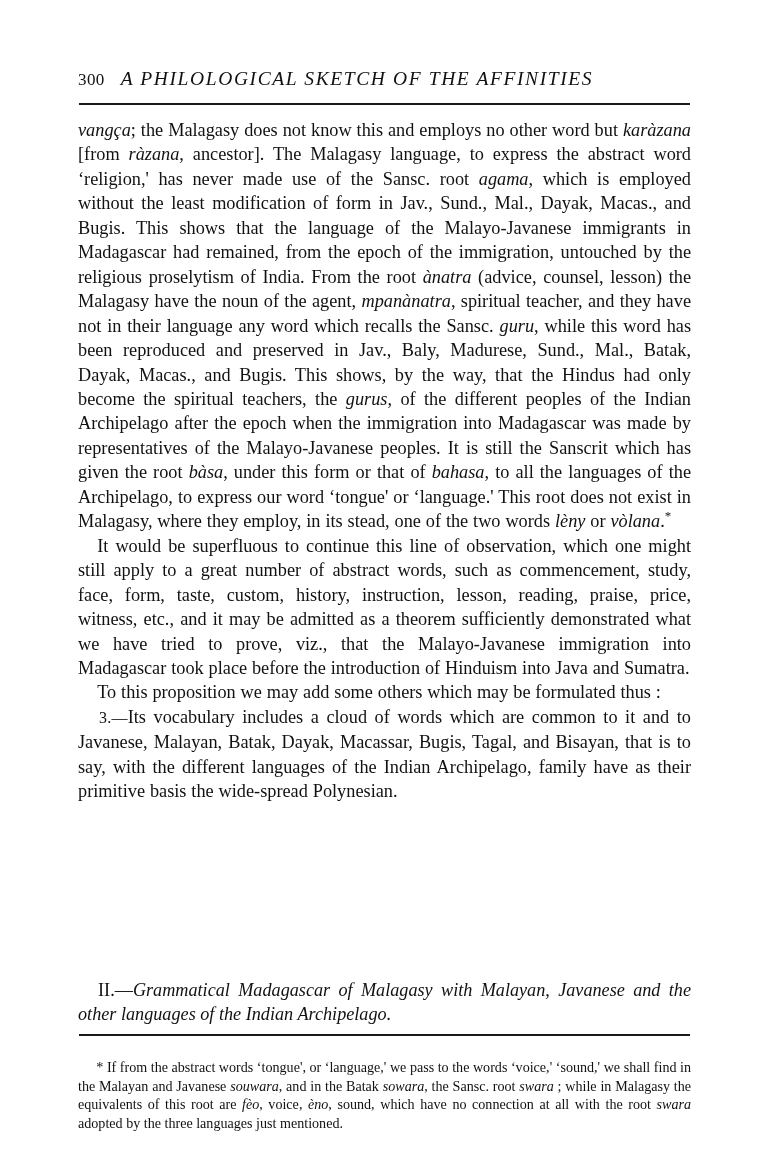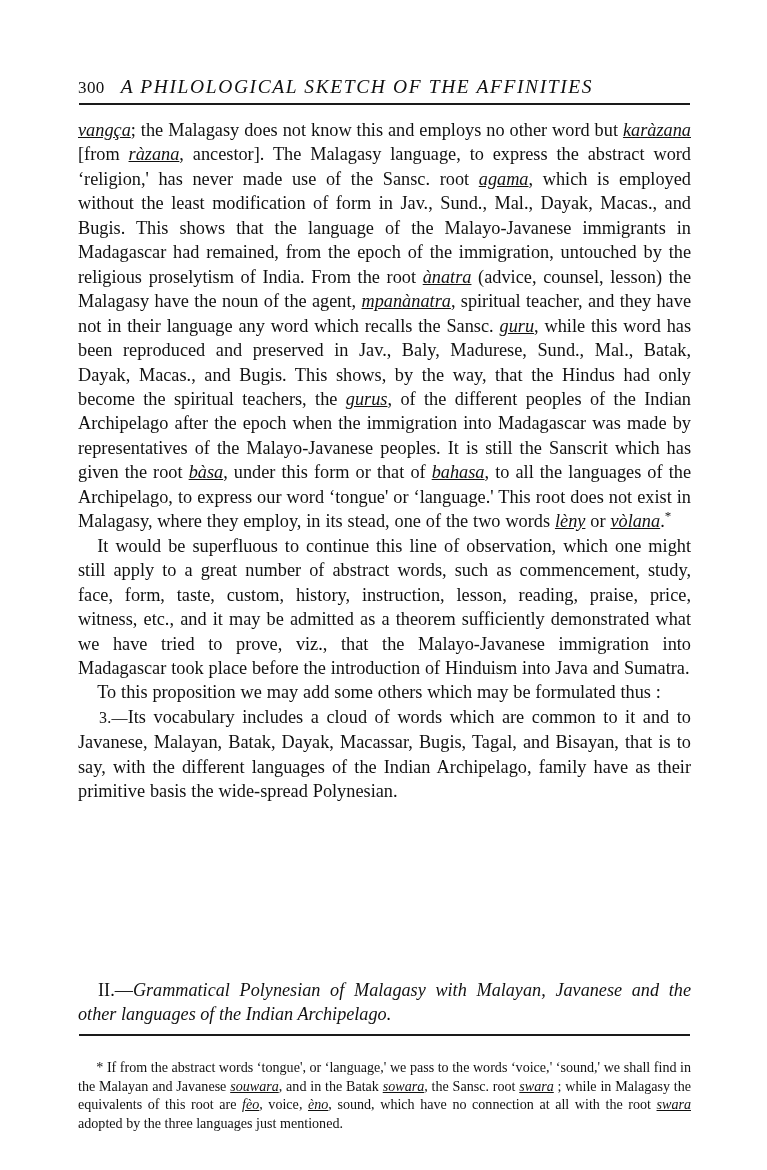--- a/index.html
+++ b/index.html
@@ -21,21 +21,21 @@
     position: absolute;
     left: 78px;
     top: 0;
     width: 613px;
     height: 1170px;
   }
 
   
   .running-head {
     position: absolute;
-    top: 76px;
+    top: 68px;
     left: 0;
     width: 613px;
     height: 26px;
     white-space: nowrap;
   }
   .folio {
     font-size: 17px;
     font-style: normal;
     letter-spacing: 0.4px;
     vertical-align: baseline;
@@ -76,21 +76,20 @@
   }
   .body-text p.numbered {
     text-indent: 1.15em;
   }
   .num {
     font-size: 16px;
     letter-spacing: 0.2px;
   }
   i, .it {
     font-style: italic;
-    text-decoration: underline;
   }
   .fn-mark {
     font-size: 13px;
     vertical-align: super;
     line-height: 0;
   }
 
   
   .section-head {
     position: absolute;
@@ -153,21 +152,21 @@
 
 
 
     <p class="numbered"><span class="num">3.—</span><span>Its vocabulary includes a cloud of words which are common to it and to Javanese, Malayan, Batak, Dayak, Macassar, Bugis, Tagal, and Bisayan, that is to say, with the different languages of the Indian Archipelago, family have as their primitive basis the wide-spread Polynesian.</span></p>
 
 
 
   </div>
 
   <div class="section-head">
-    <div class="sh-inner"><span class="sh-num">II.—</span><span>Grammatical Polynesian of Malagasy with Malayan, Javanese and the other languages of the Indian Archipelago.</span></div>
+    <div class="sh-inner"><span class="sh-num">II.—</span><span>Grammatical Madagascar of Malagasy with Malayan, Javanese and the other languages of the Indian Archipelago.</span></div>
   </div>
 
   <div class="rule-foot"></div>
 
   <div class="footnote">
     <p><span>*</span><span> If from the abstract words ‘tongue', or ‘language,' we pass to the words ‘voice,' ‘sound,' we shall find in the Malayan and Javanese </span><i>souwara</i><span>, and in the Batak </span><i>sowara</i><span>, the Sansc. root </span><i>swara</i><span> ; while in Malagasy the equivalents of this root are </span><i>fèo</i><span>, voice, </span><i>èno</i><span>, sound, which have no connection at all with the root </span><i>swara</i><span> adopted by the three languages just mentioned.</span></p>
   </div>
 
 </div>
 

